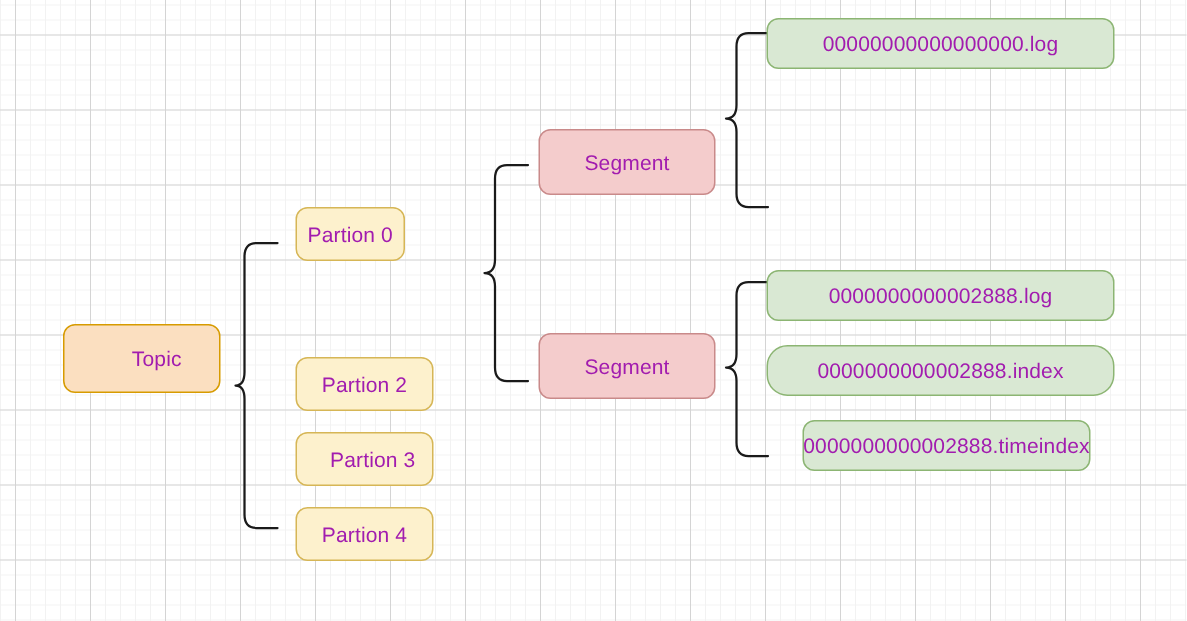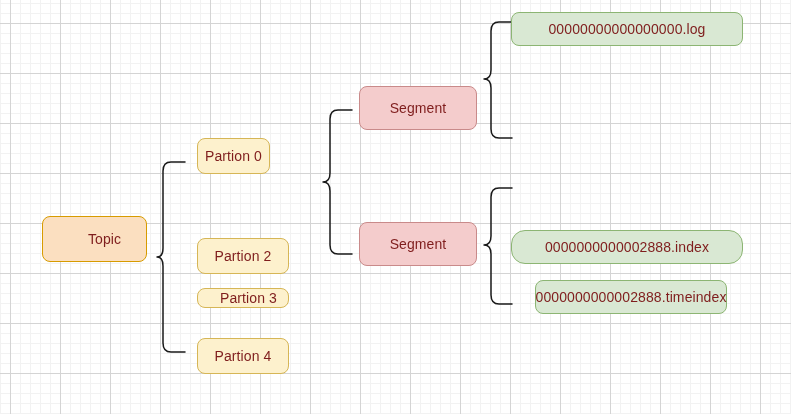--- a/index.html
+++ b/index.html
@@ -28,21 +28,21 @@
 
   .node {
     position: absolute;
     box-sizing: border-box;
     display: flex;
     align-items: center;
     justify-content: center;
     border-radius: 8px;
     border-width: 1.4px;
     border-style: solid;
-    color: #7f1d1d;
+    color: #a21caf;
     white-space: nowrap;
     letter-spacing: 0.1px;
   }
 
   .node-topic {
     background: #fbdfc0;
     border-color: #d79b00;
     font-size: 14px;
     padding-left: 20px;
   }
@@ -93,24 +93,25 @@
   </svg>
 
   <svg class="brace-svg" style="left:482px; top:184px;" width="34" height="124" viewBox="0 0 34 124">
     <path d="M 30 4 L 17 4 Q 9 4 9 13 L 9 52 Q 9 61 2 61 Q 9 61 9 70 L 9 111 Q 9 120 17 120 L 30 120"></path>
   </svg>
 
   <div class="node node-topic" style="left:42px; top:216px; width:105px; height:46px;">Topic</div>
 
   <div class="node node-partition" style="left:197px; top:138px; width:73px; height:36px;">Partion 0</div>
   <div class="node node-partition" style="left:197px; top:238px; width:92px; height:36px;">Partion 2</div>
-  <div class="node node-partition" style="left:197px; top:288px; width:92px; height:20px;padding-left:11px;">Partion 3</div>
+  <div class="node node-partition" style="left:197px; top:288px; width:92px; height:36px;padding-left:11px;">Partion 3</div>
   <div class="node node-partition" style="left:197px; top:338px; width:92px; height:36px;">Partion 4</div>
 
   <div class="node node-segment" style="left:359px; top:86px; width:118px; height:44px;">Segment</div>
   <div class="node node-segment" style="left:359px; top:222px; width:118px; height:44px;">Segment</div>
 
   <div class="node node-file" style="left:511px; top:12px; width:232px; height:34px;">00000000000000000.log</div>
 
+  <div class="node node-file" style="left:511px; top:180px; width:232px; height:34px;">0000000000002888.log</div>
   <div class="node node-file" style="left:511px; top:230px; width:232px; height:34px;border-radius:14px;">0000000000002888.index</div>
   <div class="node node-file" style="left:511px; top:280px; width:192px; height:34px;margin-left:24px;">0000000000002888.timeindex</div>
 
 </div>
 
 </body></html>

